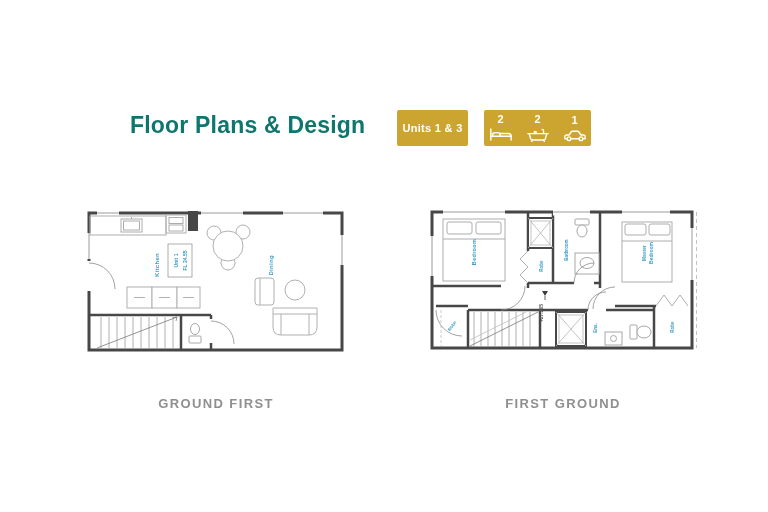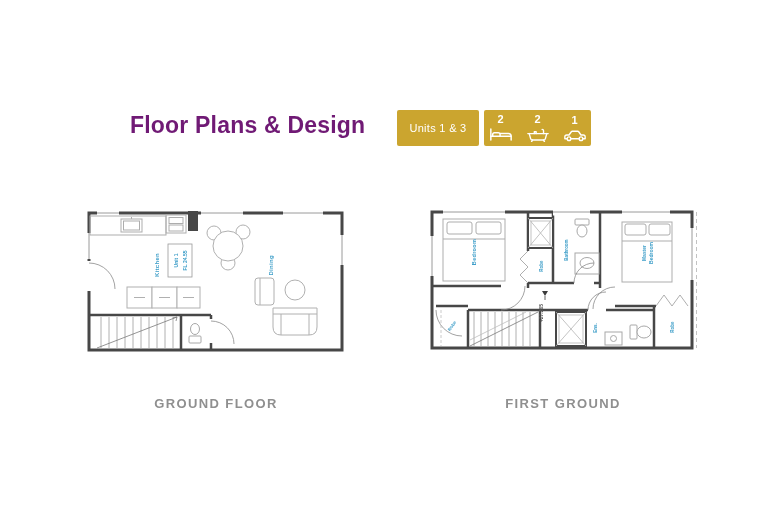--- a/index.html
+++ b/index.html
@@ -2,27 +2,27 @@
 <html><head>
 <meta charset="utf-8">
 <style>
   html,body{margin:0;padding:0;background:#ffffff;}
   .stage{
     position:relative;width:768px;height:512px;background:#ffffff;overflow:hidden;
     font-family:"Liberation Sans", sans-serif;
   }
   .page-title{
     position:absolute;left:130px;top:112px;margin:0;
-    font-size:23px;font-weight:bold;color:#701a75;letter-spacing:0.2px;
+    font-size:23px;font-weight:bold;color:#0f766e;letter-spacing:0.2px;
   }
   .badge{
     position:absolute;top:110px;height:36px;background:#cba52f;color:#ffffff;
     display:flex;align-items:center;justify-content:center;border-radius:2px;
   }
-  .badge-units{left:397px;width:82px;font-size:11px;font-weight:normal;letter-spacing:0.3px;}
+  .badge-units{left:397px;width:71px;font-size:11px;font-weight:bold;letter-spacing:0.3px;}
   .badge-features{left:484px;width:107px;gap:13px;}
   .feat{display:flex;flex-direction:column;align-items:center;line-height:1;}
   .feat-count{font-size:11px;font-weight:bold;margin-bottom:2px;}
   .plan{position:absolute;}
   .plan-ground{left:85px;top:203px;}
   .plan-first{left:428px;top:206px;}
   .caption{
     position:absolute;top:396px;margin:0;text-align:center;
     font-size:13px;font-weight:bold;color:#8f8f8f;letter-spacing:1.4px;
   }
@@ -290,16 +290,16 @@
         <ellipse cx="216" cy="126" rx="7" ry="6"></ellipse>
       </g>
     </g>
 
     <g>
       <path d="M228 100 L236 89 L244 100 M244 100 L252 89 L260 100" stroke="#9a9a9a" stroke-width="0.8" fill="none"></path>
       <text class="lbl" font-size="4.5" text-anchor="middle" dominant-baseline="central" transform="rotate(-90 244 121)" x="244" y="121">Robe</text>
     </g>
   </svg>
 
-  <p class="caption caption-ground">GROUND FLOOR</p>
+  <p class="caption caption-ground">GROUND FIRST</p>
   <p class="caption caption-first">FIRST GROUND</p>
 
 </div>
 
 </body></html>

